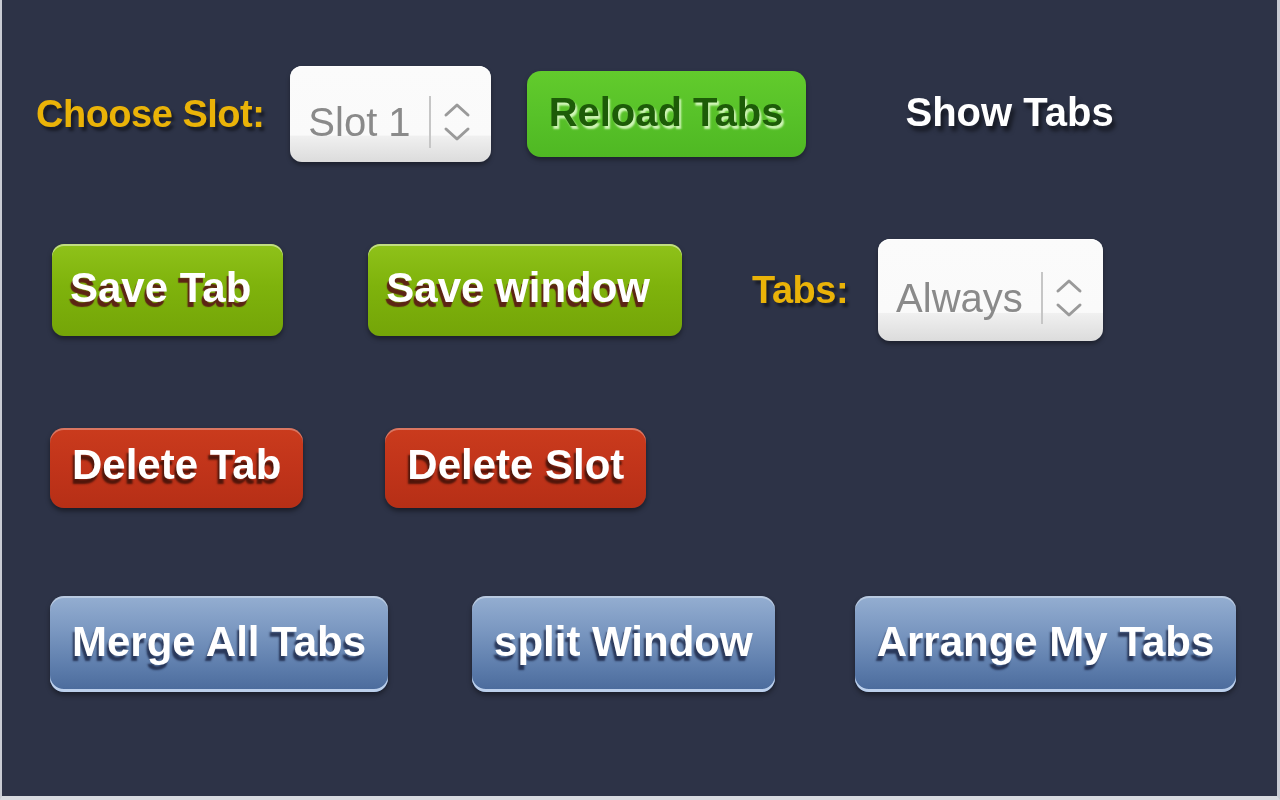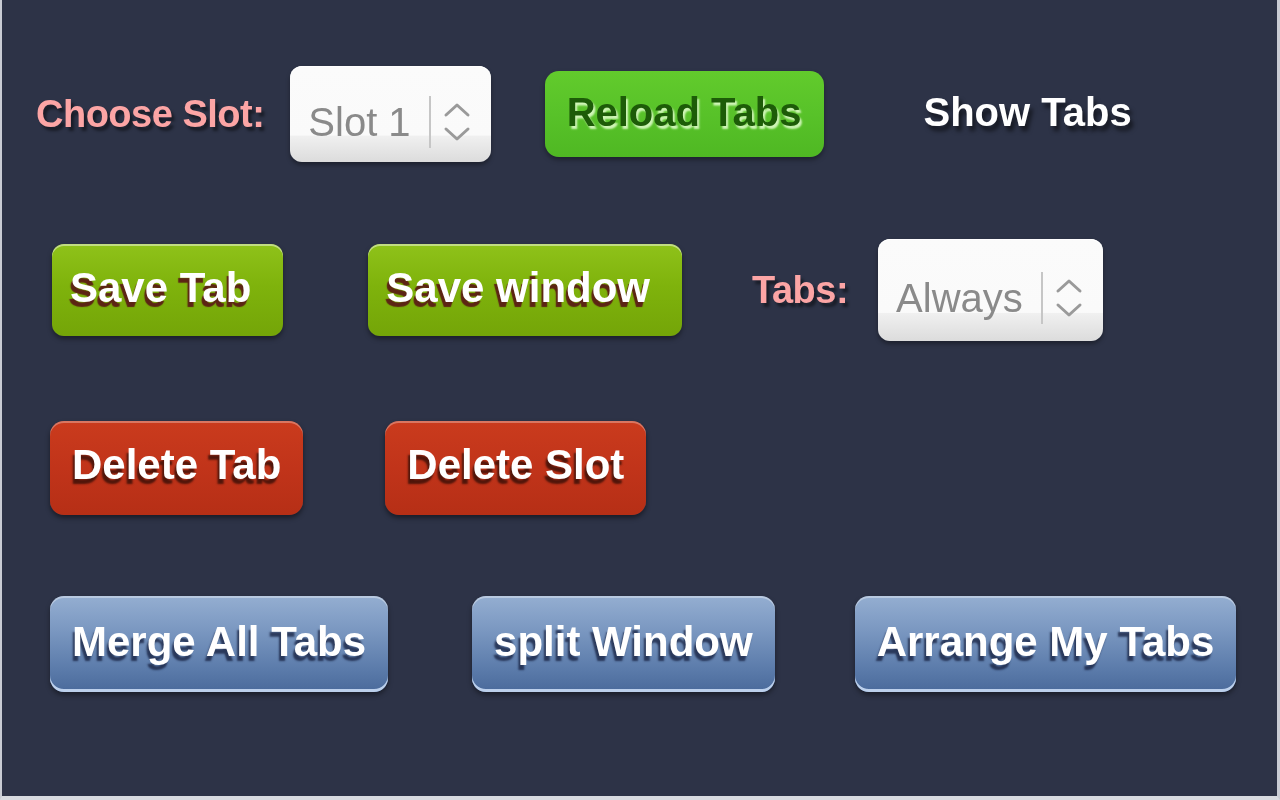--- a/index.html
+++ b/index.html
@@ -28,21 +28,21 @@
 
   
   .row {
     position: absolute;
     display: flex;
     align-items: center;
   }
 
   
   .label {
-    color: #fca5a5;
+    color: #eab308;
     font-weight: bold;
     font-size: 38px;
     letter-spacing: -0.5px;
     text-shadow: 3px 4px 3px rgba(0,0,0,0.45);
     white-space: nowrap;
   }
 
   
   .select-box {
     display: inline-flex;
@@ -130,21 +130,21 @@
                 0 3px 5px rgba(0,0,0,0.4);
   }
 
   
   .btn-red {
     background: linear-gradient(#ca3b1d 0%, #c1341a 50%, #b62f16 100%);
     color: #ffffff;
     font-size: 42px;
     border-radius: 14px;
     padding: 6px 22px 12px 22px;
-    height: 94px;
+    height: 80px;
     text-shadow: -2px 5px 2px rgba(60,16,8,0.85);
     box-shadow: inset 0 2px 0 rgba(255,255,255,0.30),
                 0 3px 5px rgba(0,0,0,0.45);
   }
 
   
   .btn-blue {
     background: linear-gradient(#94aed1 0%, #7b98c1 35%, #5c7cab 75%, #4a6a9b 100%);
     color: #ffffff;
     font-size: 42px;
@@ -172,21 +172,21 @@
       <span class="spin">
         <svg width="30" height="18" viewBox="0 0 30 18">
           <polyline points="4,14 15,4 26,14" fill="none" stroke="#9a9a9a" stroke-width="3" stroke-linecap="round" stroke-linejoin="round"></polyline>
         </svg>
         <svg width="30" height="18" viewBox="0 0 30 18">
           <polyline points="4,4 15,14 26,4" fill="none" stroke="#9a9a9a" stroke-width="3" stroke-linecap="round" stroke-linejoin="round"></polyline>
         </svg>
       </span>
     </div>
 
-    <button class="btn btn-bright-green" style="margin-left:54px;">Reload Tabs</button>
+    <button class="btn btn-bright-green" style="margin-left:36px;">Reload Tabs</button>
 
     <button class="btn btn-ghost" style="margin-left:82px;">Show Tabs</button>
   </div>
 
   <div class="row" style="left:50px; top:240px; height:100px;">
 
     <button class="btn btn-olive">Save Tab</button>
 
     <button class="btn btn-olive" style="margin-left:85px;">Save window</button>
 

